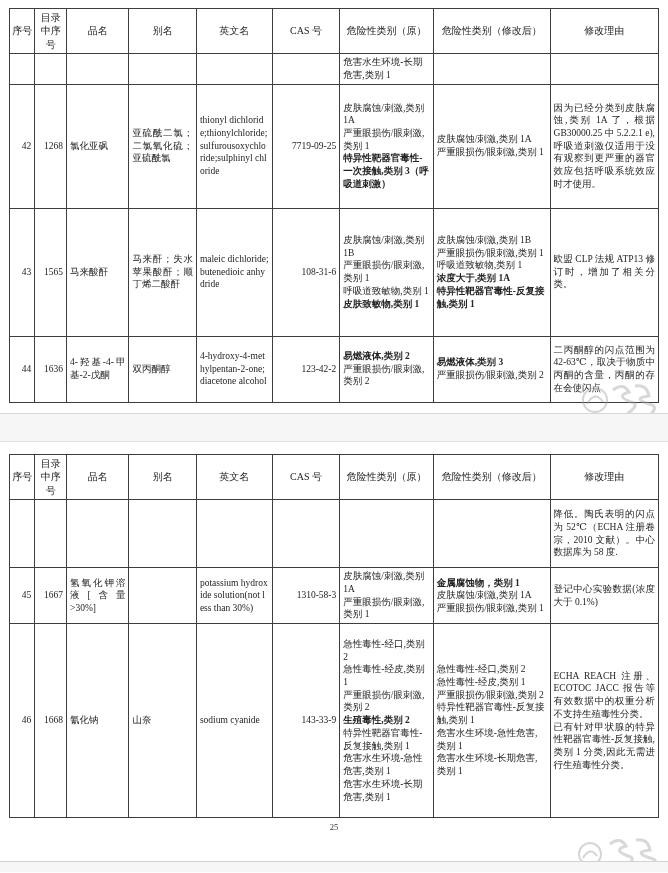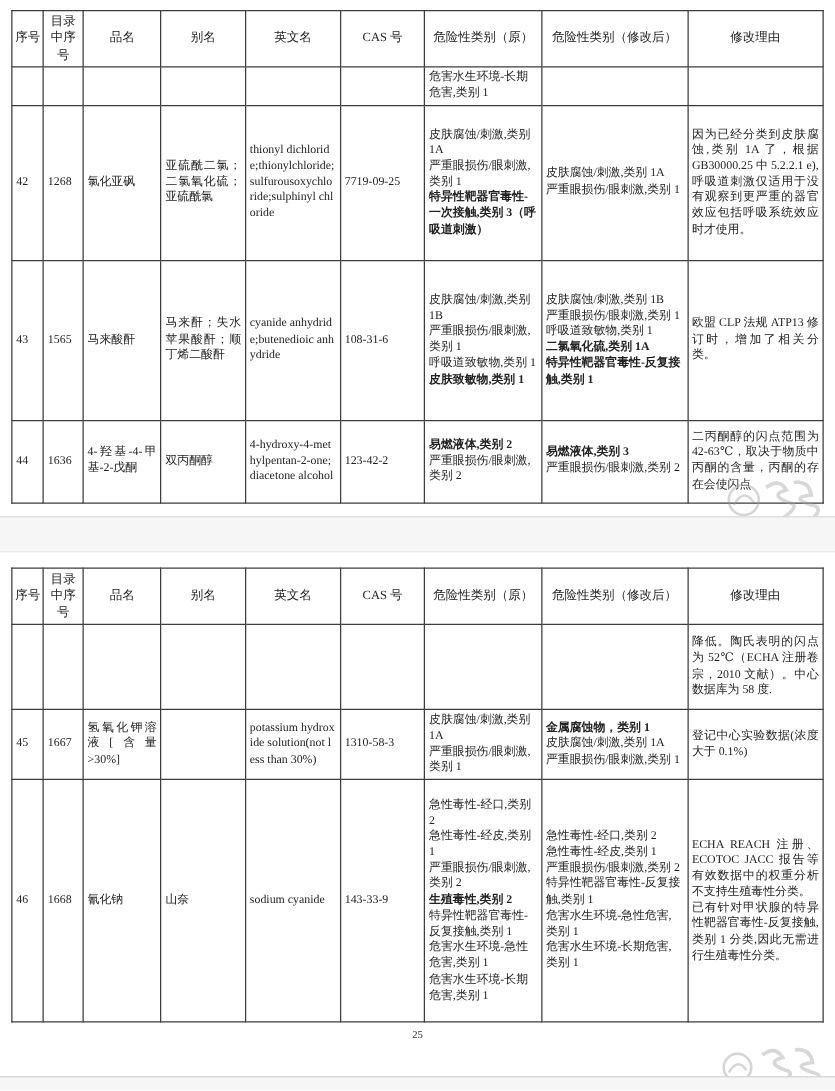--- a/index.html
+++ b/index.html
@@ -33,21 +33,21 @@
     vertical-align: middle;
     overflow: hidden;
   }
   thead tr { height: 38px; }
   th {
     font-weight: normal;
     text-align: center;
     font-size: 10px;
     padding: 2px 1px;
   }
-  td.c-serial, td.c-catalog-no, td.c-cas { text-align: left; margin-top: 27px; }
+  td.c-serial, td.c-catalog-no, td.c-cas { text-align: right; margin-top: 27px; }
   td.c-name, td.c-alias { text-align: justify; }
   td.c-english { word-break: break-all; margin-left: 17px; }
   .entry { margin: 0; }
   .entry.bold { font-weight: bold; }
   .c-reason .para { text-align: justify; }
 
   
   #table-24 tbody tr:nth-child(1) { height: 26px; }
   #table-24 tbody tr:nth-child(2) { height: 124px; }
   #table-24 tbody tr:nth-child(3) { height: 128px; }
@@ -134,33 +134,33 @@
             </td>
             <td class="c-reason">
               <div class="para">因为已经分类到皮肤腐蚀,类别 1A 了，根据 GB30000.25 中 5.2.2.1 e),呼吸道刺激仅适用于没有观察到更严重的器官效应包括呼吸系统效应时才使用。</div>
             </td>
           </tr>
           <tr>
             <td class="c-serial">43</td>
             <td class="c-catalog-no">1565</td>
             <td class="c-name">马来酸酐</td>
             <td class="c-alias">马来酐；失水苹果酸酐；顺丁烯二酸酐</td>
-            <td class="c-english">cyanide anhydride;butenedioic anhydride</td>
+            <td class="c-english">maleic dichloride;butenedioic anhydride</td>
             <td class="c-cas">108-31-6</td>
             <td class="c-hazard">
               <div class="entry">皮肤腐蚀/刺激,类别 1B</div>
               <div class="entry">严重眼损伤/眼刺激,类别 1</div>
               <div class="entry">呼吸道致敏物,类别 1</div>
               <div class="entry bold">皮肤致敏物,类别 1</div>
             </td>
             <td class="c-hazard">
               <div class="entry">皮肤腐蚀/刺激,类别 1B</div>
               <div class="entry">严重眼损伤/眼刺激,类别 1</div>
               <div class="entry">呼吸道致敏物,类别 1</div>
-              <div class="entry bold">二氯氧化硫,类别 1A</div>
+              <div class="entry bold">浓度大于,类别 1A</div>
               <div class="entry bold">特异性靶器官毒性-反复接触,类别 1</div>
             </td>
             <td class="c-reason">
               <div class="para">欧盟 CLP 法规 ATP13 修订时，增加了相关分类。</div>
             </td>
           </tr>
           <tr>
             <td class="c-serial">44</td>
             <td class="c-catalog-no">1636</td>
             <td class="c-name">4-羟基-4-甲基-2-戊酮</td>

